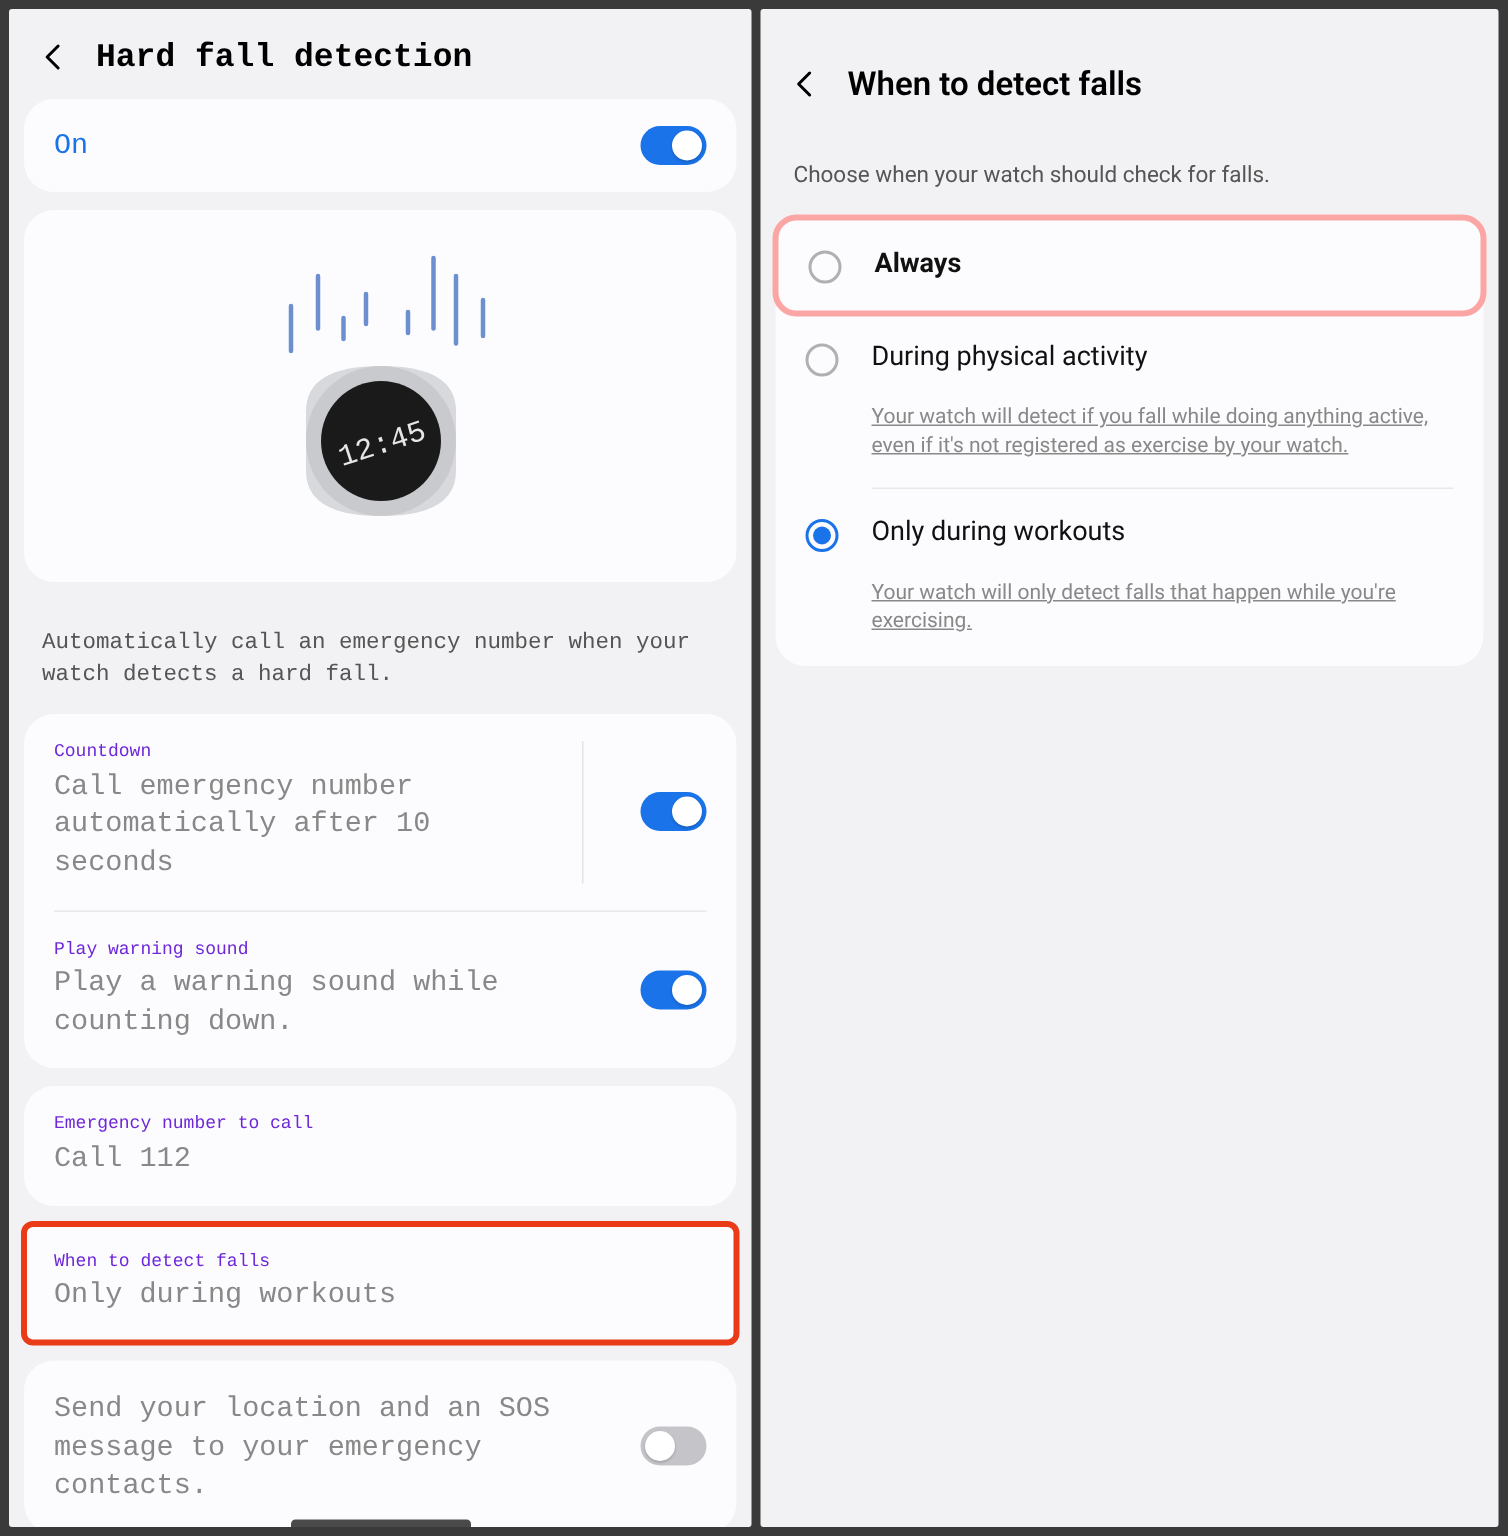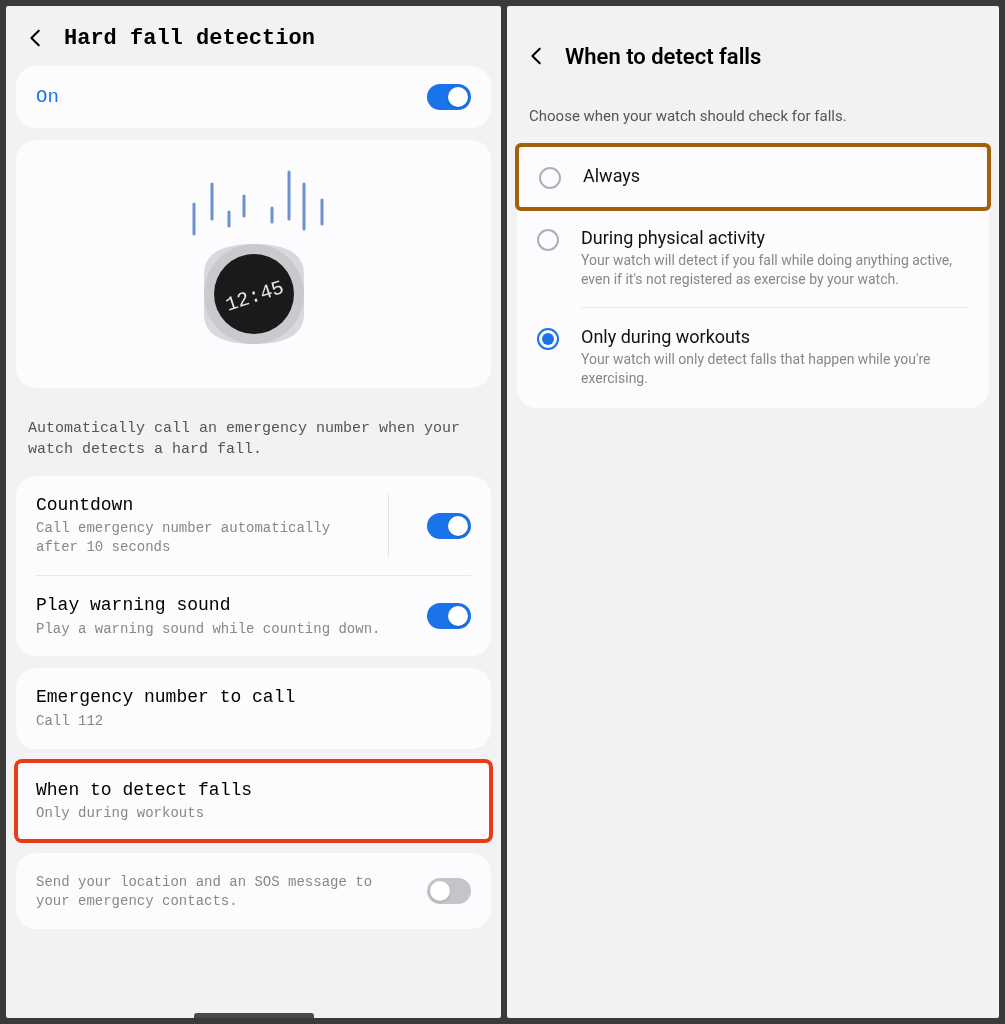--- a/index.html
+++ b/index.html
@@ -52,27 +52,27 @@
   }
   .row {
     display: flex;
     align-items: center;
     padding: 18px 20px;
     position: relative;
     gap: 24px;
   }
   .row-main { flex: 1; min-width: 0; }
   .row-title {
-    font-size: 18px;
-    color: #000000;
+    font-size: 12px;
+    color: #6d28d9;
     line-height: 1.3;
   }
   .row-title.accent { color: #1a73e8; font-weight: 500; font-size: 19px; }
   .row-sub {
-    font-size: 14px;
+    font-size: 19px;
     color: #888;
     line-height: 1.35;
     margin-top: 2px;
   }
 
   .switch {
     width: 44px;
     height: 26px;
     border-radius: 13px;
     background: #1a73e8;
@@ -114,23 +114,24 @@
   }
 
   .highlight {
     outline: 4px solid #e93b18;
     outline-offset: -2px;
     border-radius: 6px;
     position: relative;
     z-index: 2;
   }
   .highlight-inner {
-    border: 4px solid #a16207;
-    border-radius: 6px;
+    border: 4px solid #fca5a5;
+    border-radius: 16px;
     margin: -2px;
+    font-weight: bold;
   }
 
   .illus {
     display: flex;
     align-items: center;
     justify-content: center;
     padding: 24px 0 24px 0;
   }
 
   
@@ -161,21 +162,22 @@
   }
   .radio-main { flex: 1; }
   .radio-title {
     font-size: 18px;
     color: #111;
   }
   .radio-sub {
     font-size: 14px;
     color: #888;
     line-height: 1.35;
-    margin-top: 3px;
+    margin-top: 21px;
+    text-decoration: underline;
   }
   .hdiv2 {
     height: 1px;
     background: #e8e8eb;
     margin-left: 64px;
     margin-right: 20px;
   }
 
   .homebar {
     position: absolute;

